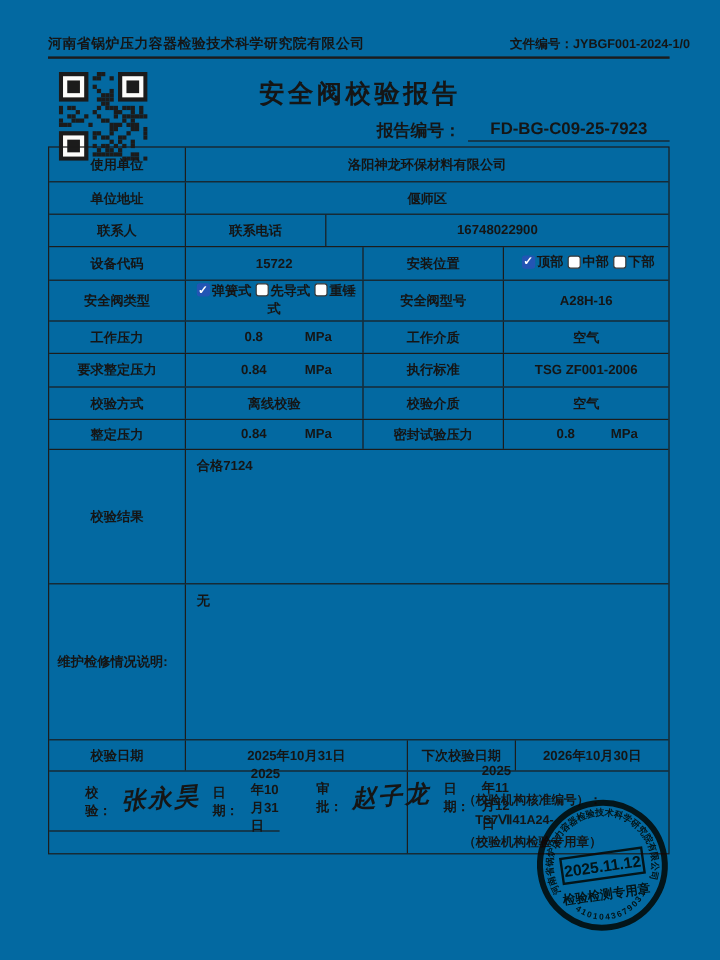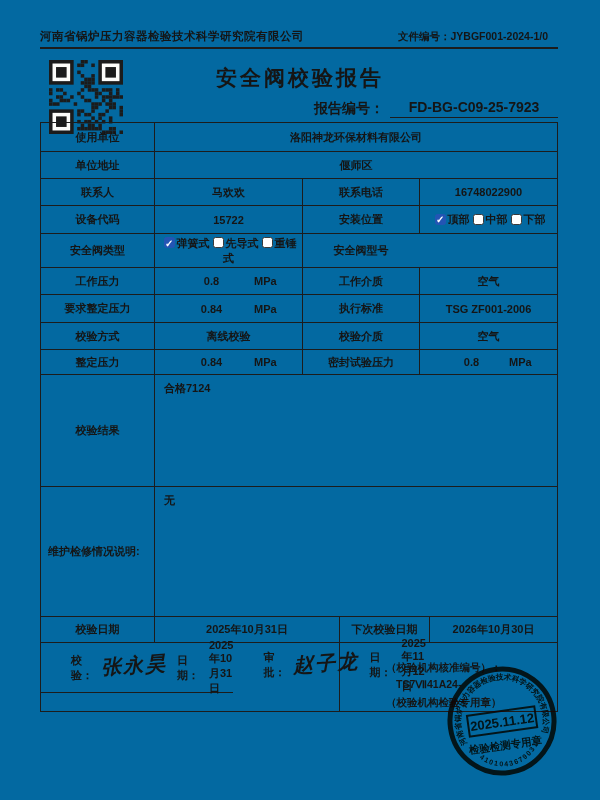--- a/index.html
+++ b/index.html
@@ -5,21 +5,21 @@
   * { margin:0; padding:0; box-sizing:border-box; }
   html,body { background:#e8e8e8; }
   .page {
     position:relative; width:600px; height:800px; margin:0 auto;
     background:#0369a1; color:#151515;
     font-family:"Liberation Sans", sans-serif; font-weight:700;
     overflow:hidden;
   }
   
   .org-name { position:absolute; left:40px; top:29px; font-size:11.5px; letter-spacing:.5px; }
-  .doc-no   { position:absolute; right:52px; top:30px; font-size:10.5px; }
+  .doc-no   { position:absolute; right:25px; top:30px; font-size:10.5px; }
   .head-rule{ position:absolute; left:40px; right:42px; top:47px; height:2px; background:#1c1c1c; }
   .qr       { position:absolute; left:49px; top:60px; width:74px; height:74px; }
   .title    { position:absolute; left:0; right:0; top:64px; text-align:center;
               font-size:21px; letter-spacing:3px; }
   .report-line { position:absolute; right:42px; top:99px; display:flex; align-items:flex-end; font-size:14px; }
   .report-line .lbl { margin-right:6px; }
   .report-line .val { display:inline-block; width:168px; text-align:center;
                       border-bottom:1.6px solid #1c1c1c; padding-bottom:2px; }
   
   .tbl { position:absolute; left:40px; top:122px; width:518px;
@@ -203,40 +203,40 @@
       <div class="cell span3">洛阳神龙环保材料有限公司</div>
     </div>
 
     <div class="row" style="height:27px">
       <div class="cell c1">单位地址</div>
       <div class="cell span3">偃师区</div>
     </div>
 
     <div class="row" style="height:27px">
       <div class="cell c1">联系人</div>
-      <div class="cell c2">马欢欢</div>
       <div class="cell c3">联系电话</div>
       <div class="cell c4">16748022900</div>
     </div>
 
     <div class="row" style="height:28px">
       <div class="cell c1">设备代码</div>
       <div class="cell c2">15722</div>
       <div class="cell c3">安装位置</div>
       <div class="cell c4 cb-wrap">
         <span><span class="cb cb-on"></span><span>顶部</span><span class="cb"></span><span>中部</span><span class="cb"></span><span>下部</span></span>
       </div>
     </div>
 
     <div class="row" style="height:34px">
       <div class="cell c1">安全阀类型</div>
       <div class="cell c2 cb-wrap">
         <span><span class="cb cb-on"></span><span>弹簧式</span><span class="cb"></span><span>先导式</span><span class="cb"></span><span>重锤式</span></span>
       </div>
       <div class="cell c3">安全阀型号</div>
+      <div class="cell c4">A28H-16</div>
     </div>
 
     <div class="row" style="height:27px">
       <div class="cell c1">工作压力</div>
       <div class="cell c2">
           <span class="vu">
             <span class="v">0.8</span>
             <span class="u">MPa</span>
           </span>
         </div>

